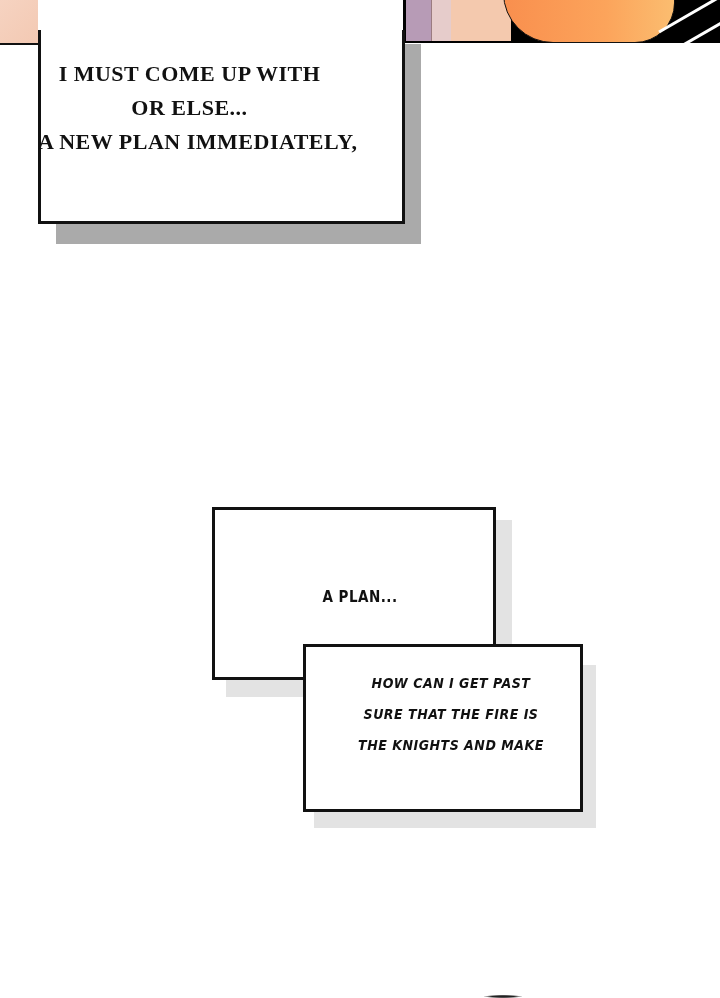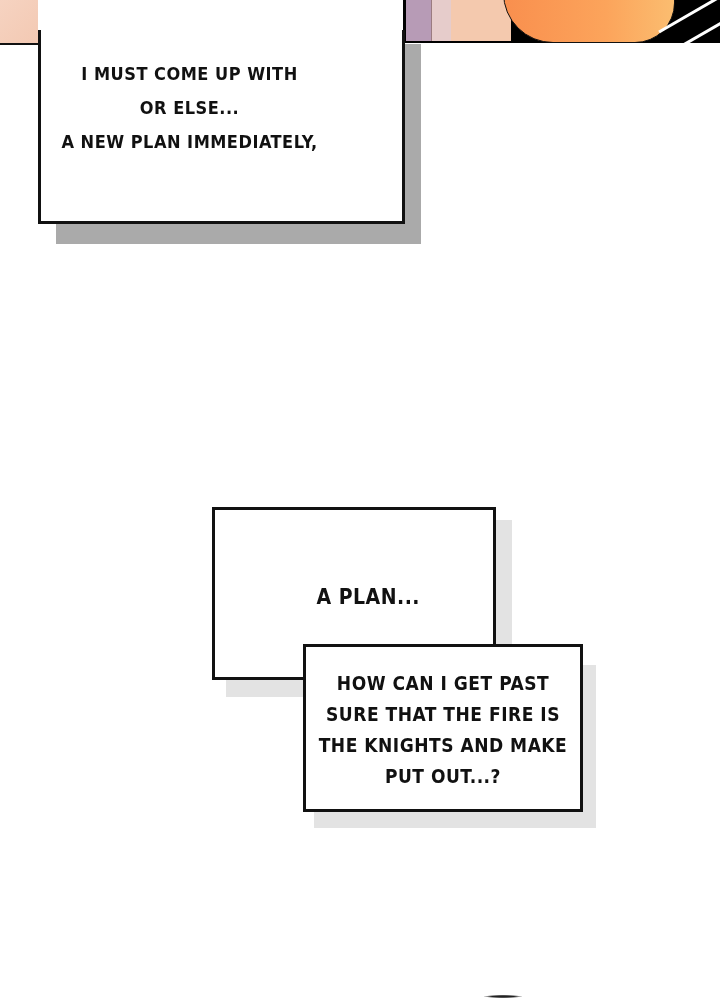--- a/index.html
+++ b/index.html
@@ -28,35 +28,34 @@
     <div class="art-lace"></div>
     <div class="art-skin"></div>
     <div class="art-orange"></div>
     <div class="art-stripe" style="left:250px;top:8px;"></div>
     <div class="art-stripe" style="left:262px;top:28px;"></div>
   </div>
 </div>
 
 <div class="shadow" style="left:56px;top:44px;width:365px;height:200px;background:#aaaaaa;"></div>
 <div class="box" style="left:38px;top:30px;width:367px;height:194px;border-top:none;"></div>
-<div class="caption" style="left:38px;top:57px;width:303px;font-size:18px;line-height:34px;">
+<div class="caption" style="left:38px;top:57px;width:303px;font-size:22px;line-height:34px;font-family:Liberation Serif, serif;">
   <div>I MUST COME UP WITH</div>
   <div>OR ELSE...</div>
   <div>A NEW PLAN IMMEDIATELY,</div>
 </div>
 
 <div class="shadow" style="left:226px;top:520px;width:286px;height:177px;background:#e3e3e3;"></div>
 <div class="shadow" style="left:314px;top:665px;width:282px;height:163px;background:#e3e3e3;"></div>
 
 <div class="box" style="left:212px;top:507px;width:284px;height:173px;"></div>
-<div class="caption" style="left:300px;top:582px;width:120px;font-size:21px;line-height:30px;text-align:right;">
+<div class="caption" style="left:300px;top:582px;width:120px;font-size:15px;line-height:30px;text-align:center;">
   <div>A PLAN...</div>
 </div>
 
 <div class="box" style="left:303px;top:644px;width:280px;height:168px;"></div>
-<div class="caption" style="left:303px;top:668px;width:280px;font-size:19px;line-height:31px;">
+<div class="caption" style="left:311px;top:668px;width:280px;font-size:14px;line-height:31px;font-style:italic;">
   <div>HOW CAN I GET PAST</div>
   <div>SURE THAT THE FIRE IS</div>
   <div>THE KNIGHTS AND MAKE</div>
-  <div>PUT OUT...?</div>
 </div>
 
 <div style="position:absolute;left:484px;top:995px;width:38px;height:3px;background:radial-gradient(ellipse at center,#222 40%,transparent 75%);"></div>
 
 </body></html>

